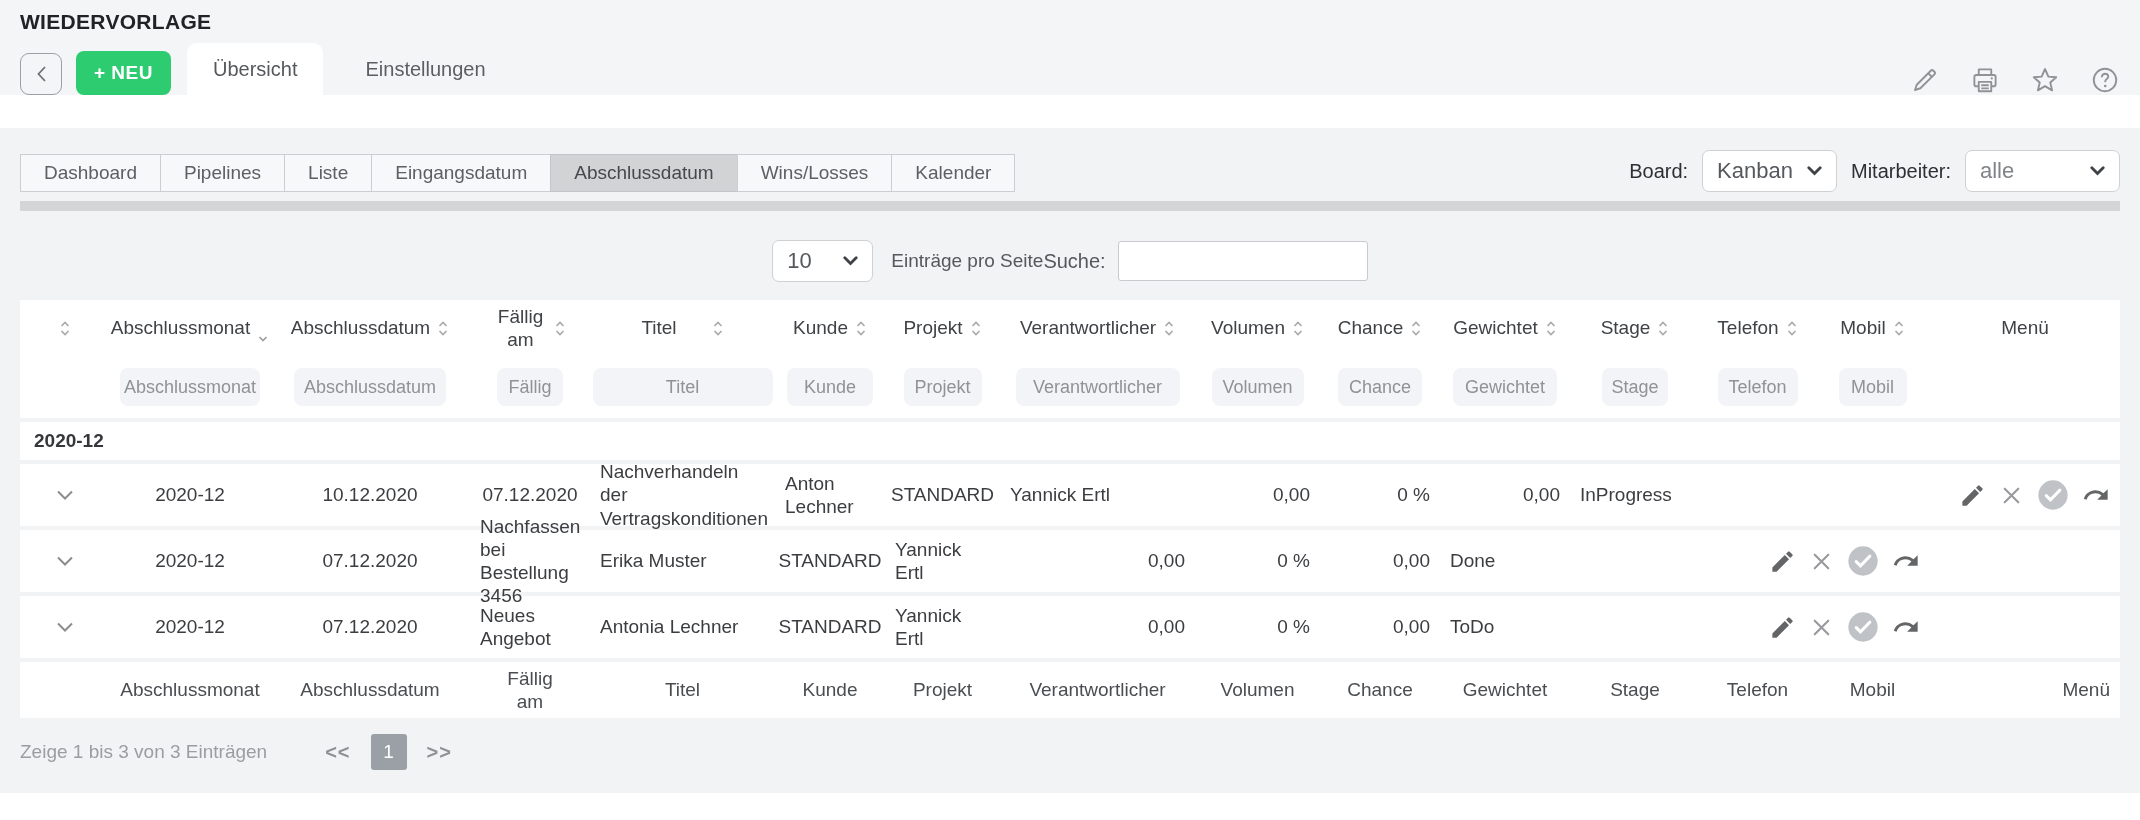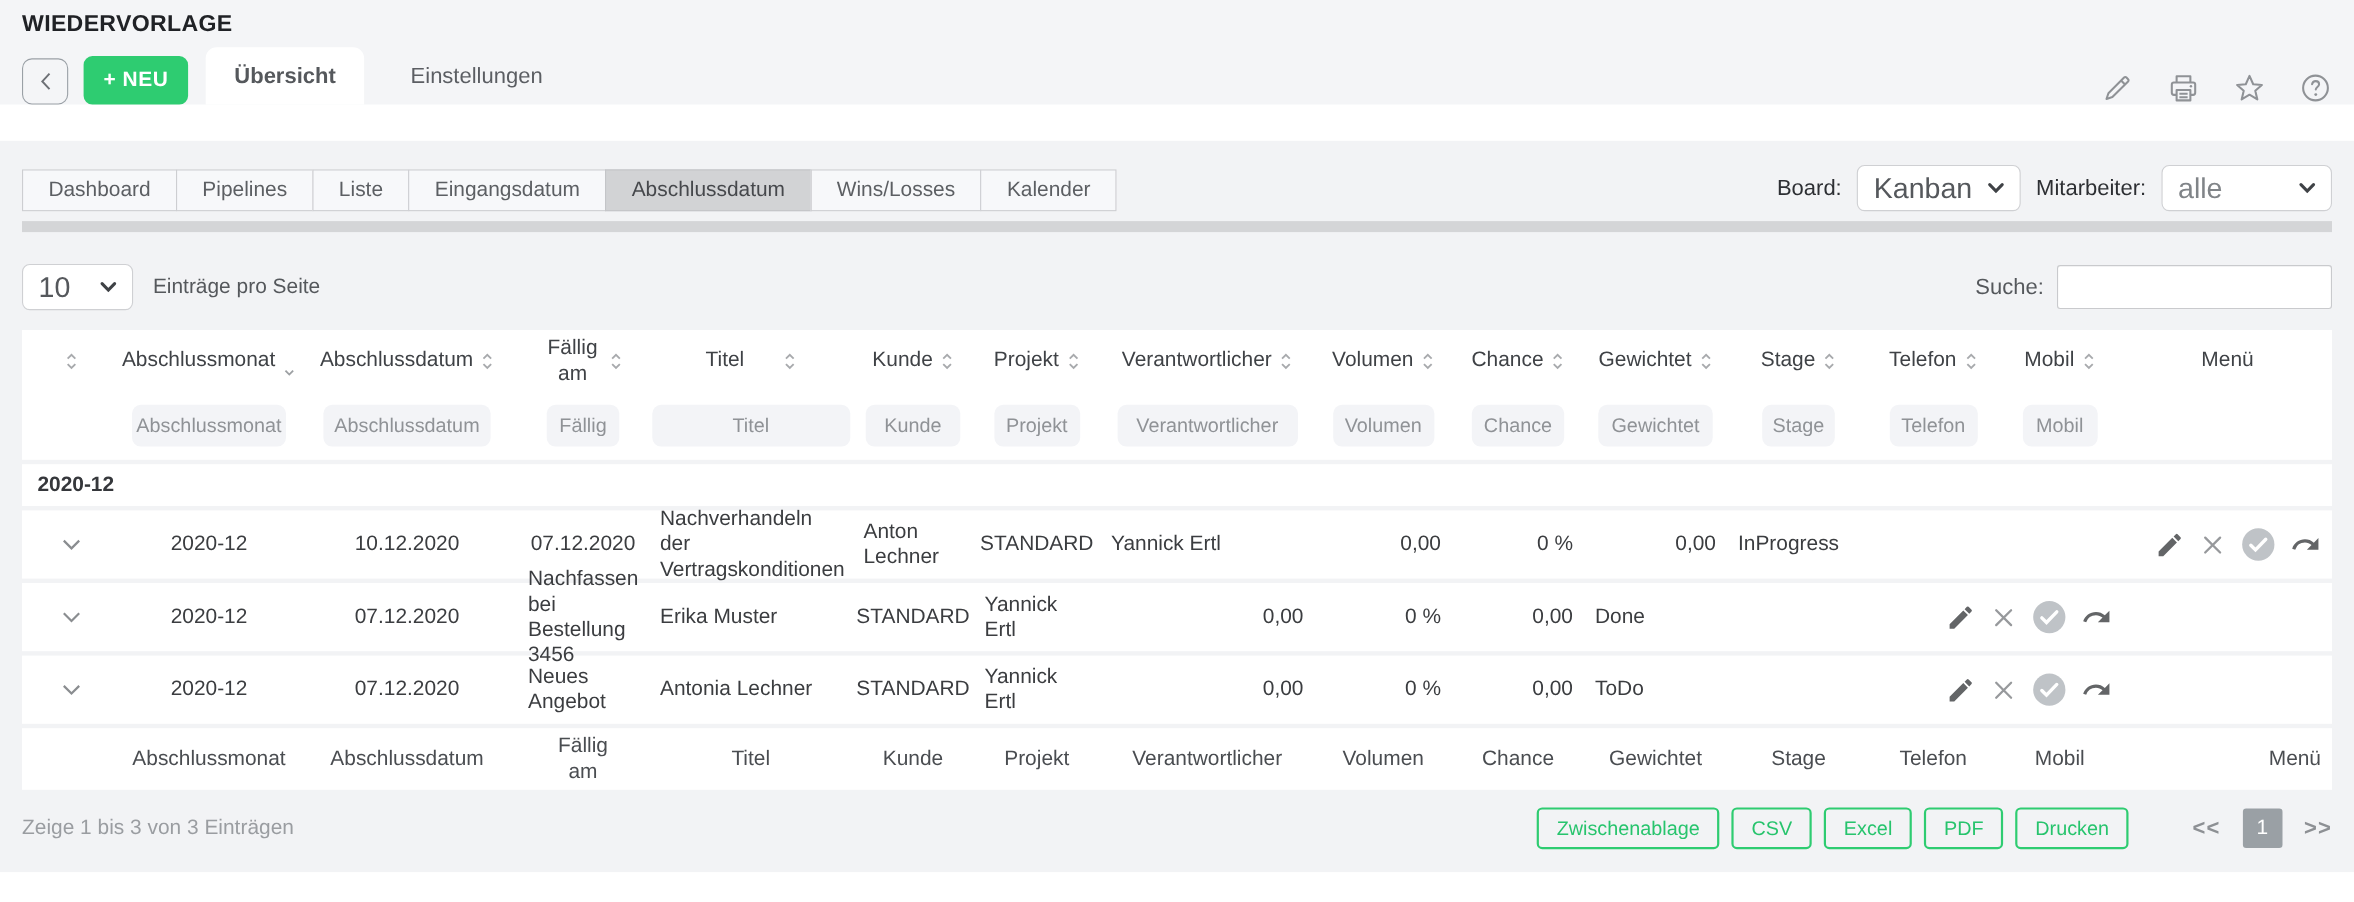--- a/index.html
+++ b/index.html
@@ -15,45 +15,45 @@
   .topbar { height:95px; background:#f4f5f7; position:relative; padding:10px 20px 0 20px; flex:none; }
   .page-title { font-size:21px; font-weight:bold; color:#202226; letter-spacing:.3px; }
   .topbar-row { position:absolute; left:20px; right:20px; bottom:0; height:52px; display:flex; align-items:flex-end; }
   .back-btn { width:42px; height:42px; border:1.5px solid #9aa0a6; border-radius:9px; background:transparent;
     display:flex; align-items:center; justify-content:center; cursor:pointer; }
   .neu-btn { margin-left:14px; height:44px; padding:0 18px; background:#2ecc71; color:#fff; border:none;
     border-radius:8px; font-size:19px; font-weight:bold; letter-spacing:.5px; cursor:pointer;
     font-family:inherit; display:flex; align-items:center; }
   .main-tab { margin-left:16px; height:52px; padding:0 26px; display:flex; align-items:center;
     font-size:20px; color:#5b5e63; cursor:pointer; }
-  .main-tab.active { background:#ffffff; border-radius:10px 10px 0 0; color:#55585c;font-weight:bold; }
+  .main-tab.active { background:#ffffff; border-radius:10px 10px 0 0; color:#55585c; }
   .top-icons { margin-left:auto; display:flex; align-items:center; gap:30px; }
   .top-icons .ticon { width:30px; height:30px; display:flex; cursor:pointer; }
 
   .white-gap { height:33px; background:#ffffff; flex:none; }
 
   
   .content { height:665px; background:#f2f3f5; padding:0 20px; flex:none; }
 
   .view-row { margin-top:22px; display:flex; align-items:flex-end; justify-content:space-between; }
   .view-tabs { display:flex; }
   .vtab { height:38px; padding:0 23px; background:#f7f8fa; border:1px solid #cdced1; margin-left:-1px;
     display:flex; align-items:center; font-size:19px; color:#5c5f63; cursor:pointer; white-space:nowrap; }
   .vtab:first-child { margin-left:0; }
   .vtab.active { background:#d2d3d5; border-color:#c4c5c8; color:#46484c; }
   .board-controls { display:flex; align-items:center; gap:14px; padding-bottom:0; }
   .ctrl-label { font-size:20px; font-weight:normal; color:#2d2f33; white-space:nowrap; }
   .select { height:42px; background:#fff; border:1.5px solid #cfd0d3; border-radius:7px; display:flex;
-    align-items:center; gap:14px; padding:0 14px; font-size:26px; color:#55585c; cursor:pointer; }
+    align-items:center; gap:14px; padding:0 14px; font-size:22px; color:#55585c; cursor:pointer; }
   .select .sel-val { min-width:58px; }
   .select.wide .sel-val { min-width:96px; }
 
   .scroll-track { height:10px; background:#d4d5d7; margin-top:9px; }
 
-  .controls-row { margin-top:29px; display:flex; align-items:center; justify-content:space-between; }
+  .controls-row { margin-top:29px; display:flex; align-items:center; justify-content:center; }
   .controls-left { display:flex; align-items:center; gap:18px; }
   .controls-right { display:flex; align-items:center; gap:12px; }
   .plain-label { font-size:19px; color:#55585c; }
   .search-input { width:250px; height:40px; border:1.5px solid #c9cacd; border-radius:3px; background:#fff;
     font-size:19px; padding:0 10px; font-family:inherit; color:#3b3d40; }
 
   
   .tbl { margin-top:18px; }
   .card { background:#ffffff; }
   .gap { height:4px; }
@@ -545,27 +545,20 @@
         <div class="cell a-c">Gewichtet</div>
         <div class="cell a-c">Stage</div>
         <div class="cell a-c">Telefon</div>
         <div class="cell a-c">Mobil</div>
         <div class="cell a-r">Menü</div>
       </div>
     </div>
 
     <div class="bottom-row">
       <span class="info-text">Zeige 1 bis 3 von 3 Einträgen</span>
-      <div class="export-group">
-        <button class="export-btn">Zwischenablage</button>
-        <button class="export-btn">CSV</button>
-        <button class="export-btn">Excel</button>
-        <button class="export-btn">PDF</button>
-        <button class="export-btn">Drucken</button>
-      </div>
       <div class="pagination">
         <span class="pg-nav">&lt;&lt;</span>
         <span class="pg-cur">1</span>
         <span class="pg-nav">&gt;&gt;</span>
       </div>
     </div>
   </div>
 
   <div class="bottom-white"></div>
 </div>

